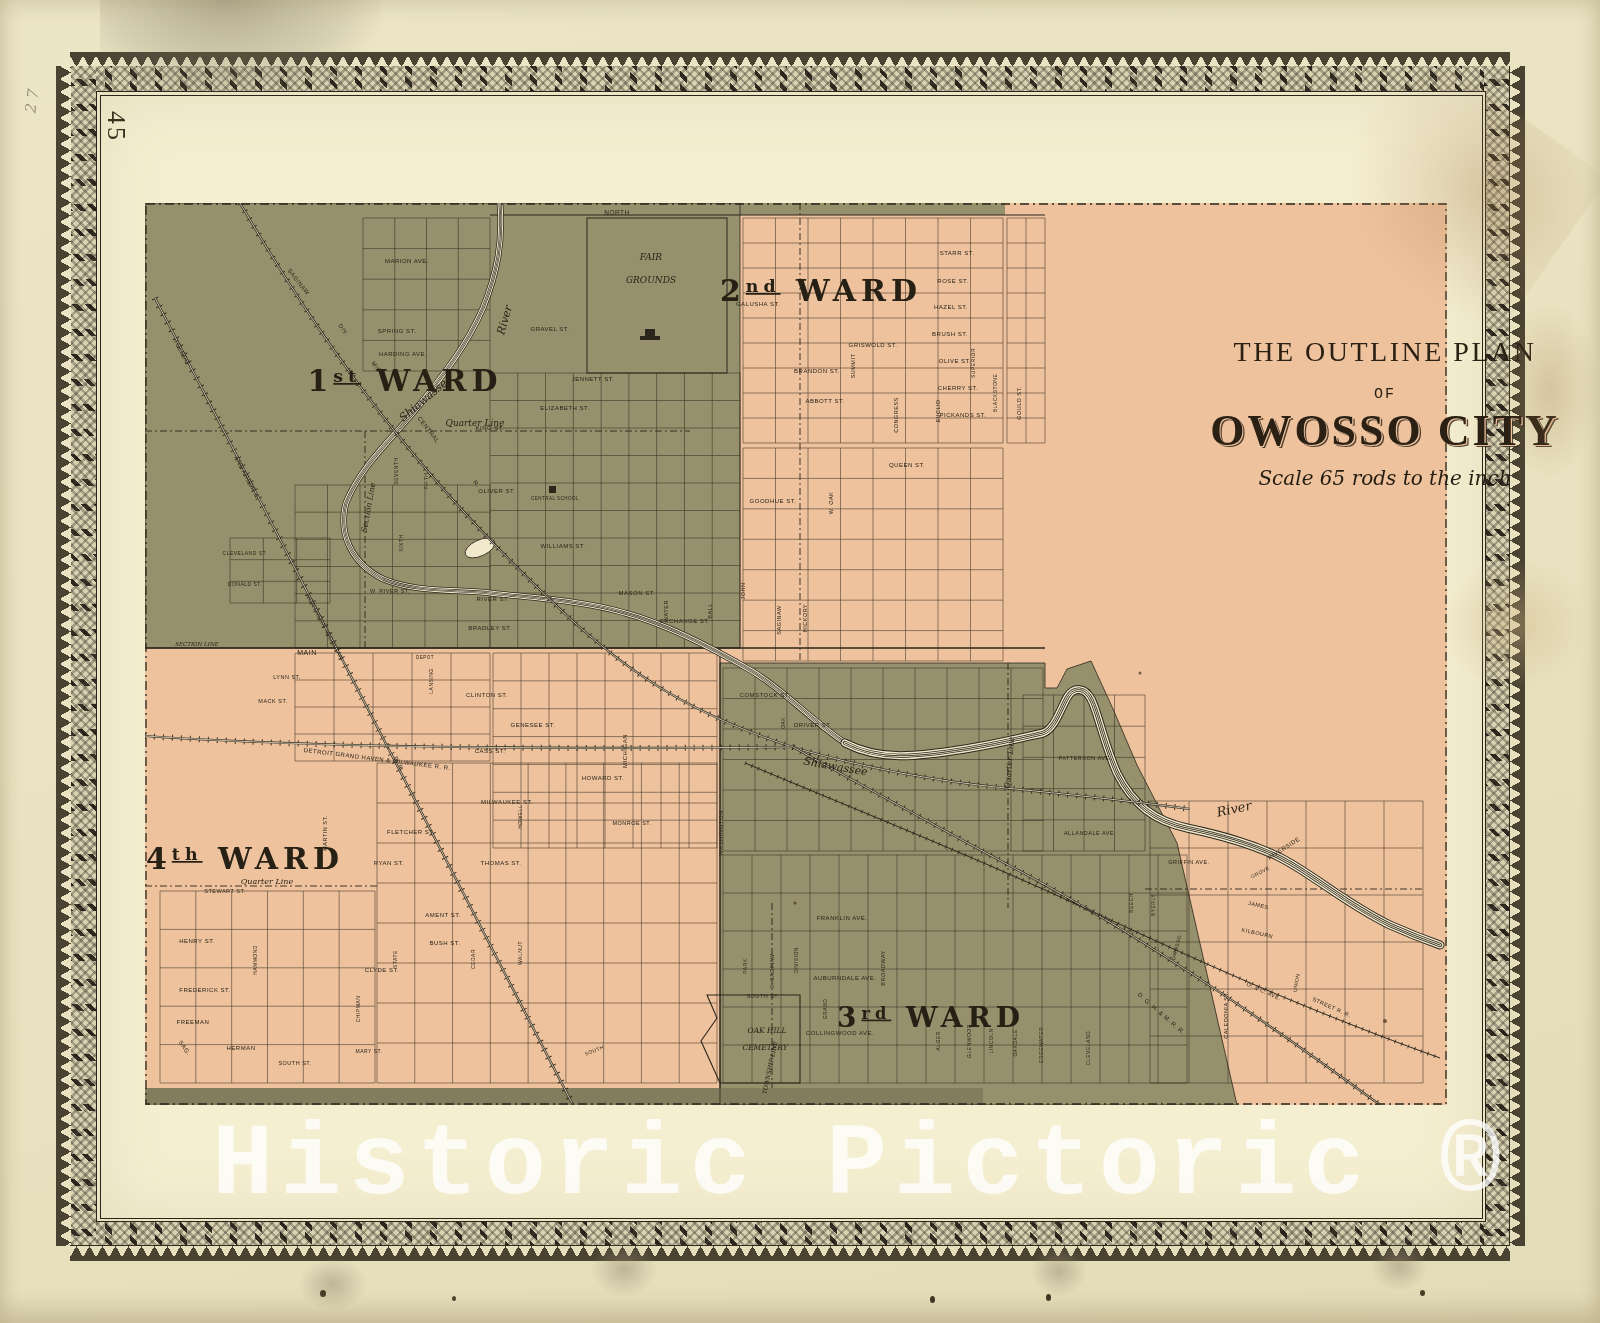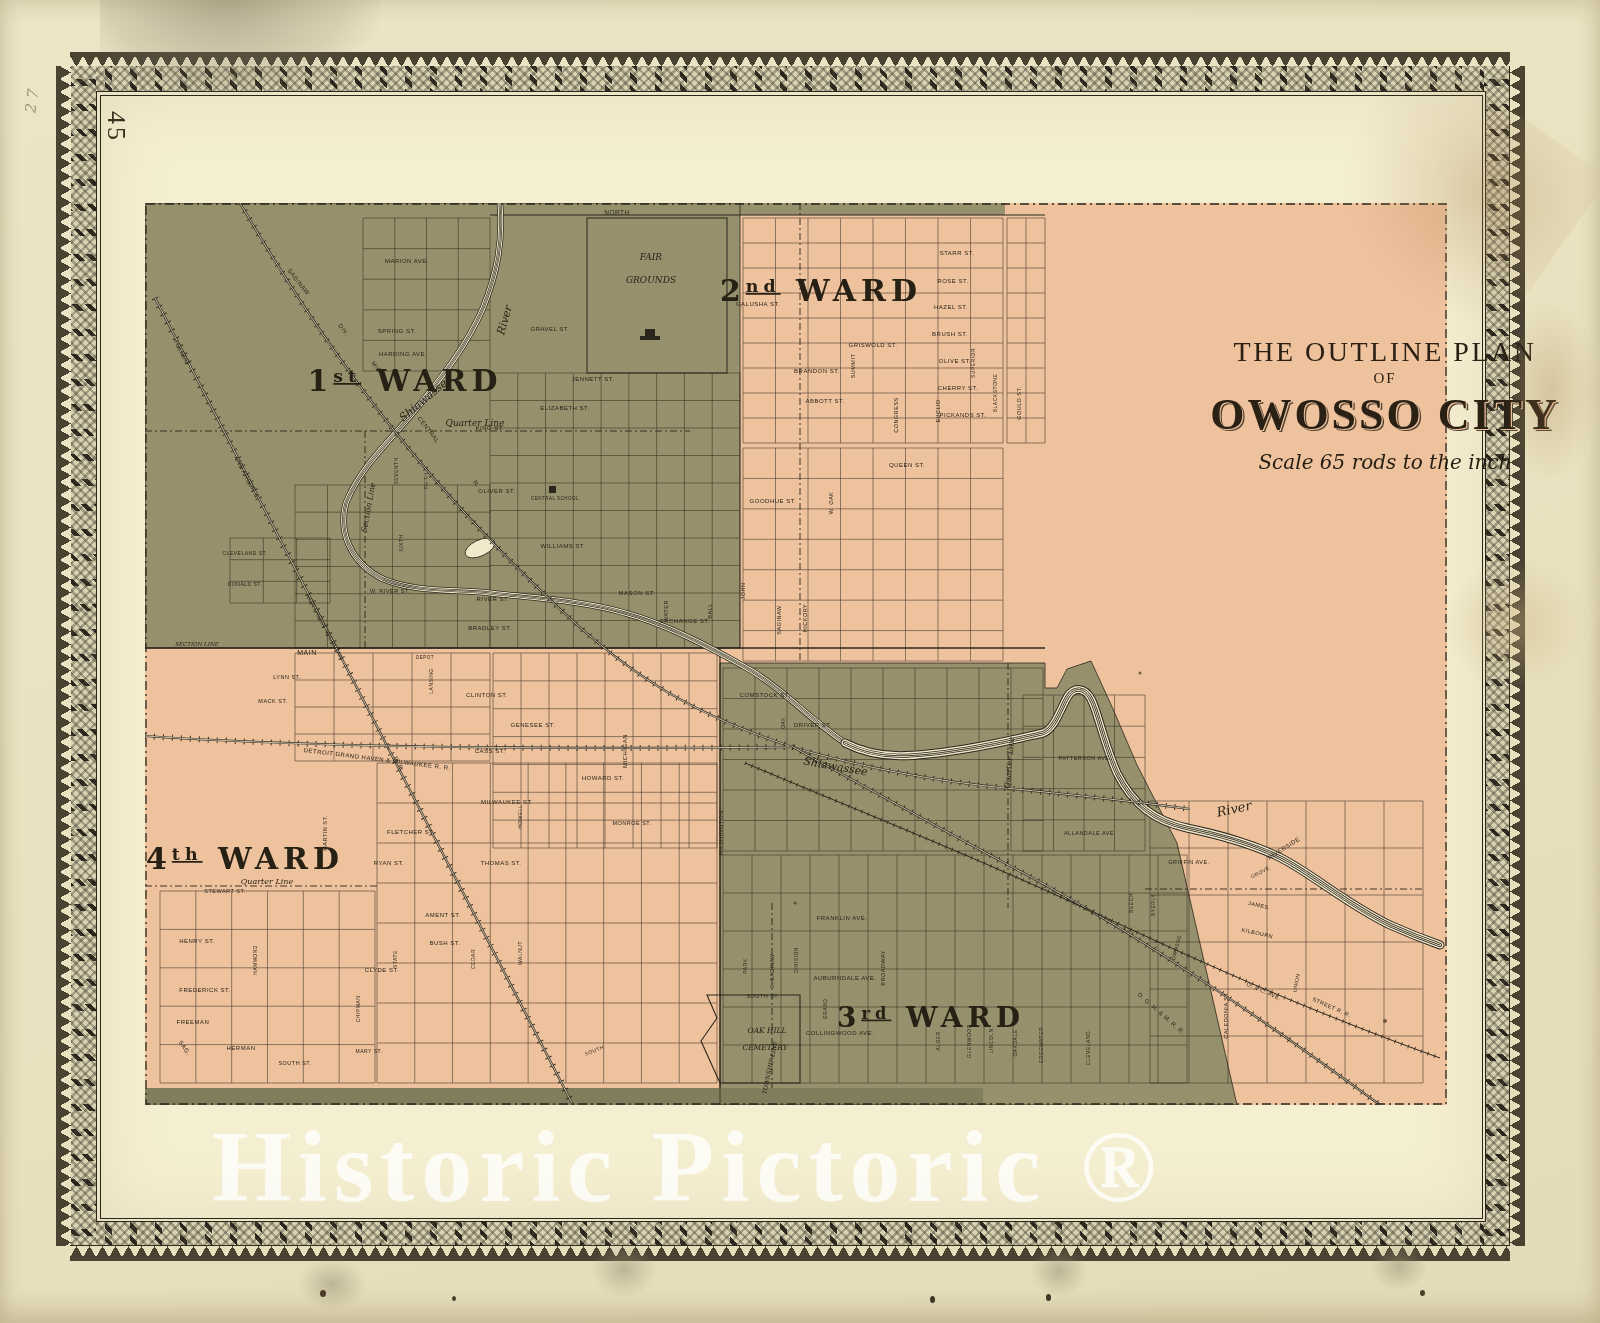--- a/index.html
+++ b/index.html
@@ -43,26 +43,26 @@
     background:#f5efd1;border:1.2px solid #2b261c;box-shadow:inset 0 0 70px rgba(125,105,62,.14);}
   .inner-panel::before{content:'';position:absolute;inset:2.5px;border:1px solid #2b261c;}
   
   .page-num{position:absolute;left:100px;top:112px;transform:rotate(90deg);
     font-family:"Liberation Serif",serif;font-size:26px;letter-spacing:3px;color:#38321f;}
   .hand-note{position:absolute;left:20px;top:92px;transform:rotate(-82deg);
     font-family:"DejaVu Serif",serif;font-style:italic;font-size:15px;color:rgba(128,120,98,.75);}
   .map-wrap{position:absolute;left:145px;top:203px;width:1302px;height:902px;}
   .title-block{position:absolute;left:1185px;top:336px;width:400px;text-align:center;color:#2a2014;}
   .title-line1{font-family:"Liberation Serif",serif;font-size:28px;letter-spacing:2.5px;}
-  .title-line2{font-family:Liberation Serif, serif;font-size:15px;letter-spacing:2px;margin-top:2px;}
+  .title-line2{font-family:Liberation Mono, monospace;font-size:15px;letter-spacing:2px;margin-top:18px;}
   .title-line3{font-family:"Liberation Serif",serif;font-weight:bold;font-size:44px;letter-spacing:3px;margin-top:2px;
     text-shadow:1.2px 1.2px 0 #eec29d, 2.4px 2.4px 0 rgba(42,32,20,.8);}
   .title-scale{font-family:"DejaVu Serif",serif;font-style:italic;font-size:20px;margin-top:10px;color:#241d12;}
   .watermark{position:absolute;left:212px;top:1108px;z-index:30;white-space:nowrap;
-    font-family:Liberation Serif, serif;font-weight:bold;font-size:102px;letter-spacing:7px;
+    font-family:Liberation Mono, monospace;font-weight:bold;font-size:102px;letter-spacing:7px;
     color:#ffffff;opacity:.78;}
   .stain{position:absolute;pointer-events:none;}
   
   .lbl{font-family:"Liberation Sans",sans-serif;fill:#29241a;letter-spacing:.5px;}
   .lbl-script{font-family:"DejaVu Serif",serif;font-style:italic;fill:#241f15;}
   .ward-lbl{font-family:"DejaVu Serif",serif;font-weight:bold;fill:#262015;letter-spacing:5px;}
 </style>
 </head>
 <body>
 

